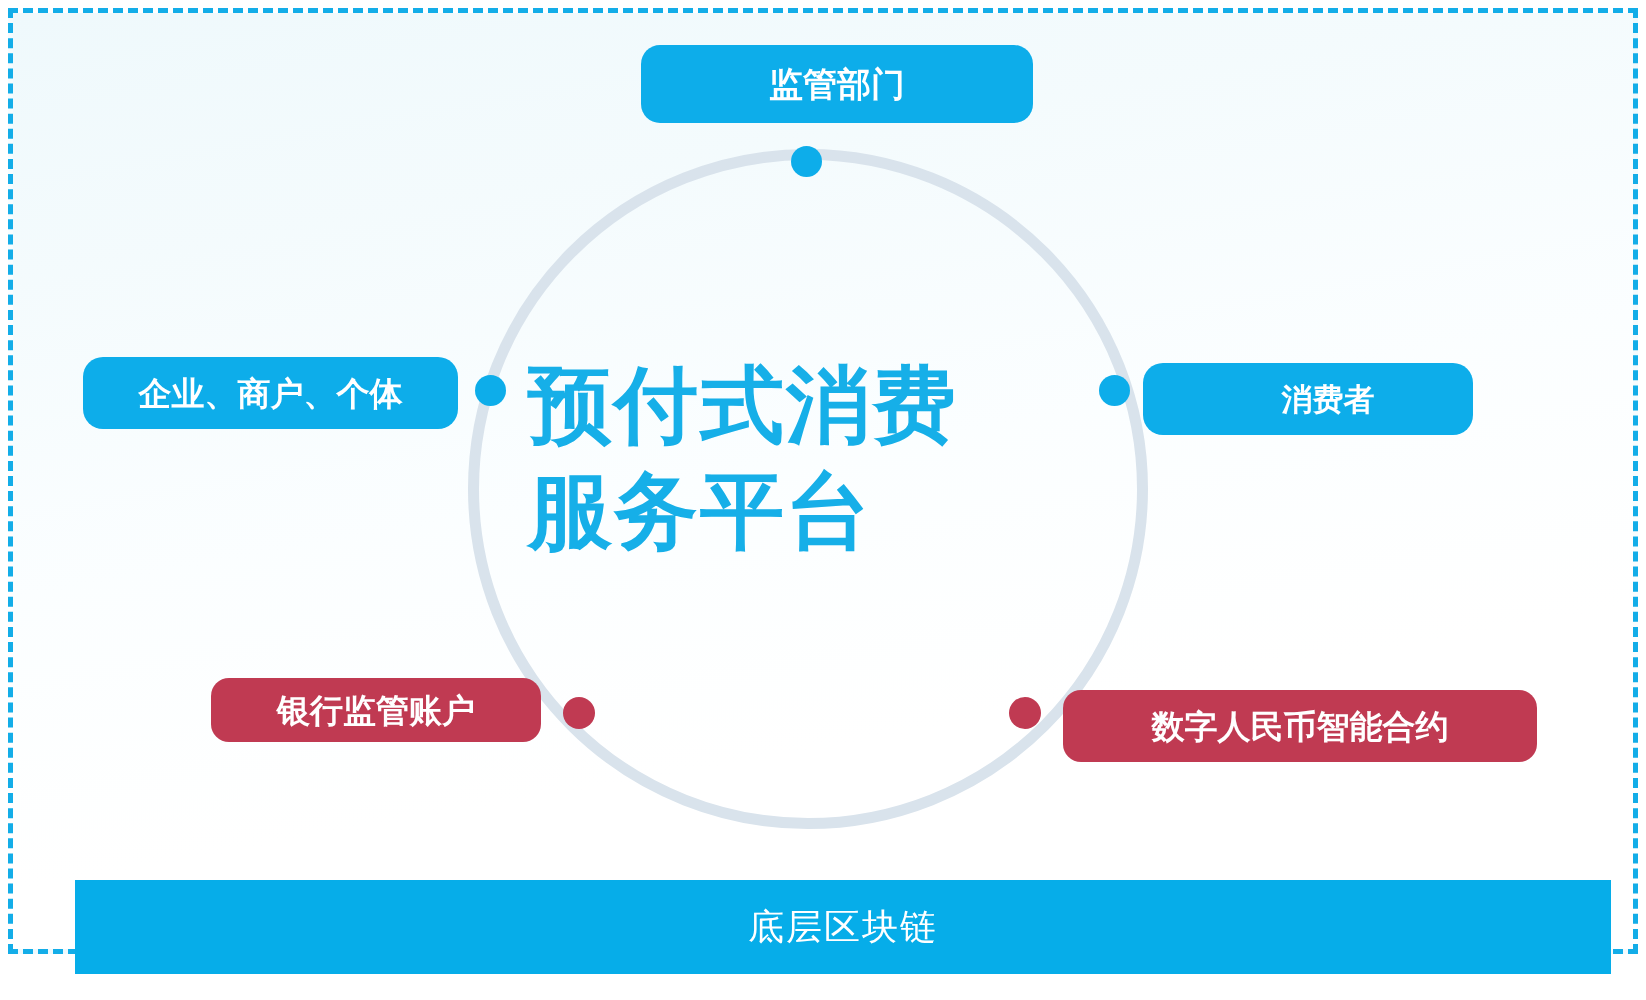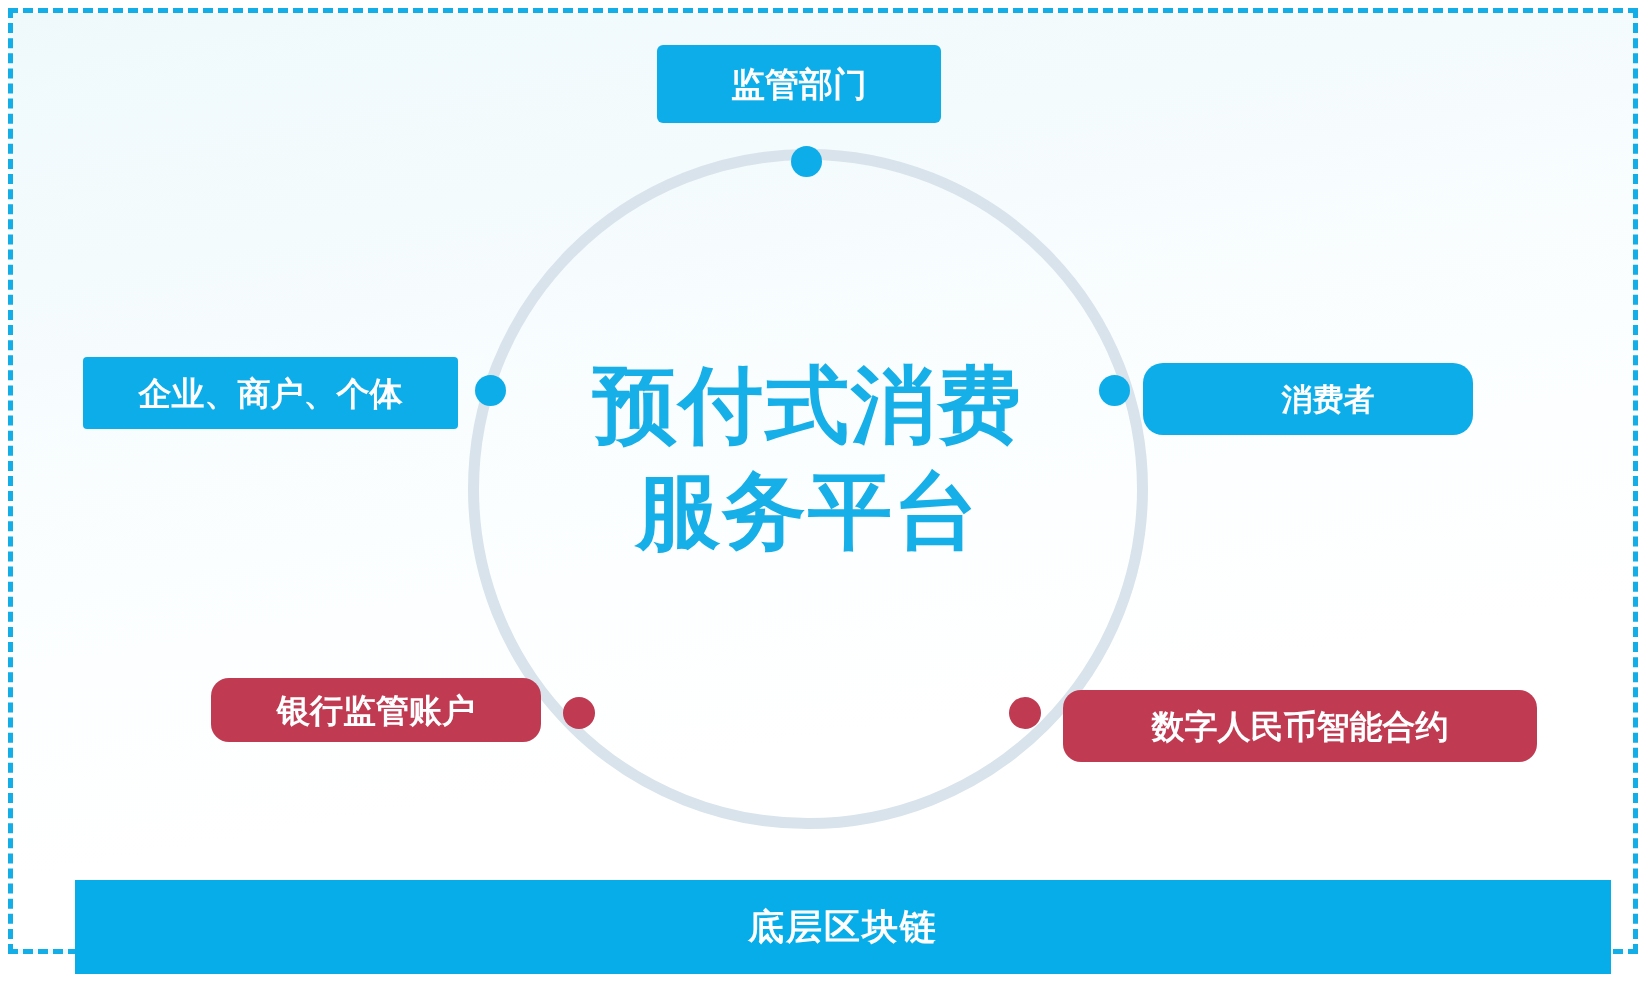--- a/index.html
+++ b/index.html
@@ -48,21 +48,21 @@
     border-radius: 50%;
     background: transparent;
   }
 
   
   #center-text {
     position: absolute;
     left: 515px;
     top: 340px;
     width: 560px;
-    text-align: center;
+    text-align: left;
     color: #16AFE8;
     font-size: 84px;
     font-weight: 700;
     line-height: 1.26;
     letter-spacing: 2px;
     white-space: pre-line;
   }
 
   
   .pill {
@@ -73,29 +73,29 @@
     box-sizing: border-box;
     color: #ffffff;
     font-weight: 700;
     line-height: 1;
     white-space: nowrap;
   }
   .pill.blue   { background: #0DADEA; }
   .pill.red    { background: #C03A52; }
 
   #pill-regulator {
-    left: 644px;  top: 32px;
-    width: 284px; height: 78px;
-    border-radius: 6px;
+    left: 628px;  top: 32px;
+    width: 392px; height: 78px;
+    border-radius: 19px;
     font-size: 34px;
   }
   #pill-enterprise {
     left: 70px;  top: 344px;
     width: 375px; height: 72px;
-    border-radius: 4px;
+    border-radius: 20px;
     font-size: 33px;
   }
   #pill-consumer {
     left: 1130px; top: 350px;
     width: 330px; height: 72px;
     border-radius: 20px;
     font-size: 31px;
     padding-left: 40px;
   }
   #pill-bank {
@@ -132,21 +132,21 @@
     left: 62px;
     top: 867px;
     width: 1536px;
     height: 94px;
     background: #06ADE9;
     display: flex;
     align-items: center;
     justify-content: center;
     color: #ffffff;
     font-size: 36px;
-    font-weight: 700;
+    font-weight: 400;
     letter-spacing: 2px;
   }
 </style>
 </head>
 <body>
 
 <div id="stage">
 
   <div id="frame">
 

